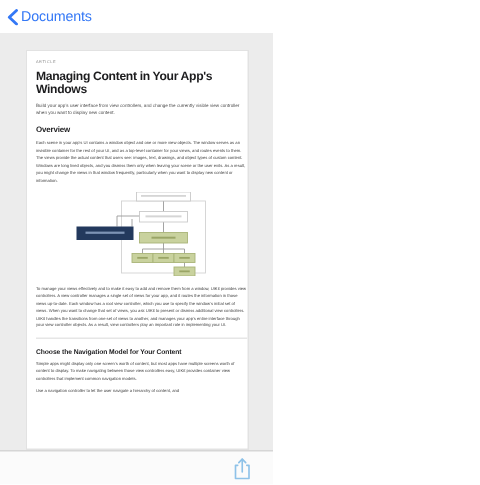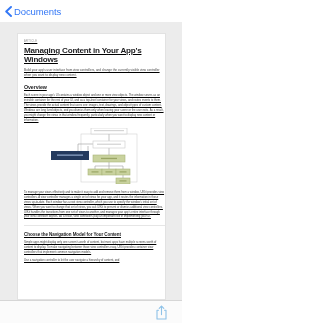--- a/index.html
+++ b/index.html
@@ -23,21 +23,21 @@
   
   .backdrop {
     position:absolute; left:0; top:22px; width:182px; height:278px;
     background:#ececec;
   }
   .card {
     position:absolute; left:17px; top:33px; width:149px; height:267px;
     background:#ffffff; border:1px solid #e2e2e2;
     overflow:hidden;
   }
-  .card-inner { padding:7px 0 0 6px;text-decoration:underline; }
+  .card-inner { padding:7px 0 0 6px; }
 
   .eyebrow {
     font-size:2.6px; color:#8c8c8c; letter-spacing:0.35px;
     text-transform:uppercase; margin-bottom:2.5px; line-height:1;
   }
   .title {
     font-size:8.1px; color:#1d1d1f; font-weight:700;
     letter-spacing:-0.22px; line-height:1.12; margin-bottom:3.5px;
   }
   .subtitle {

